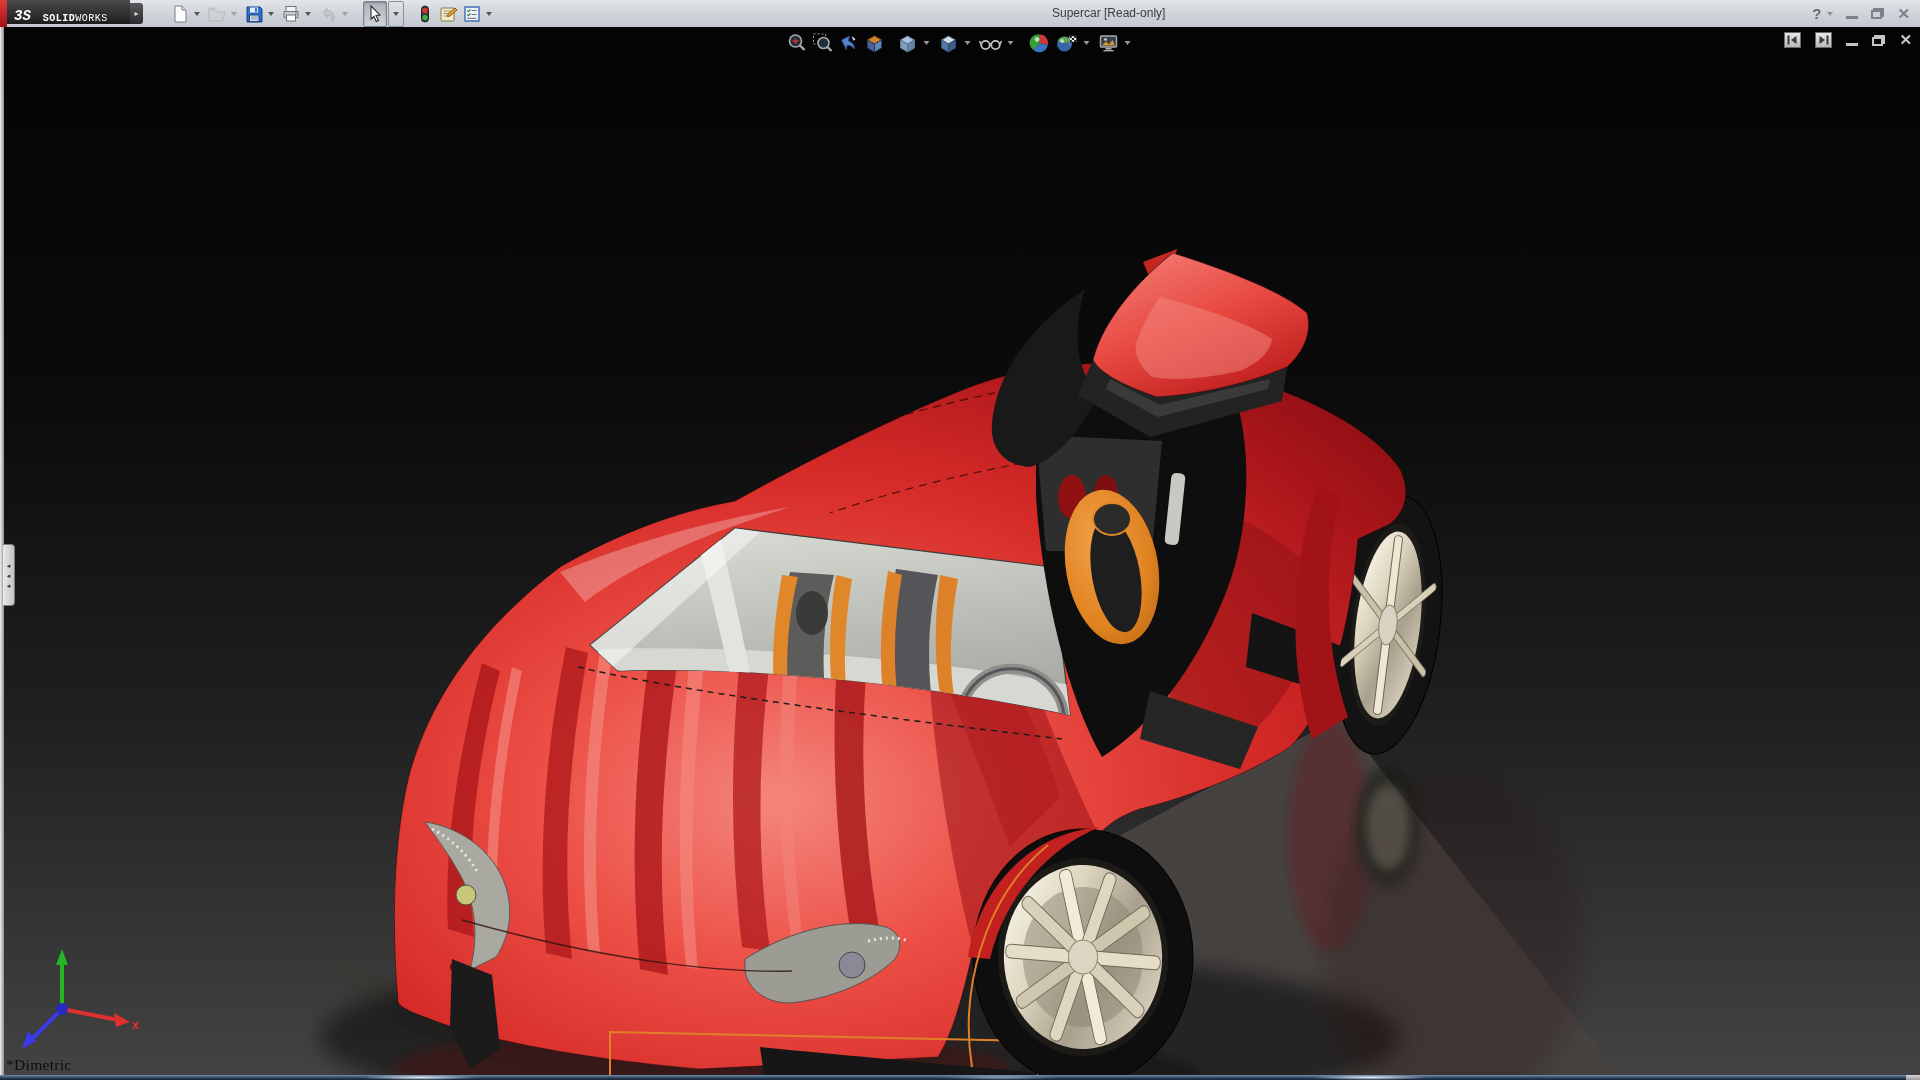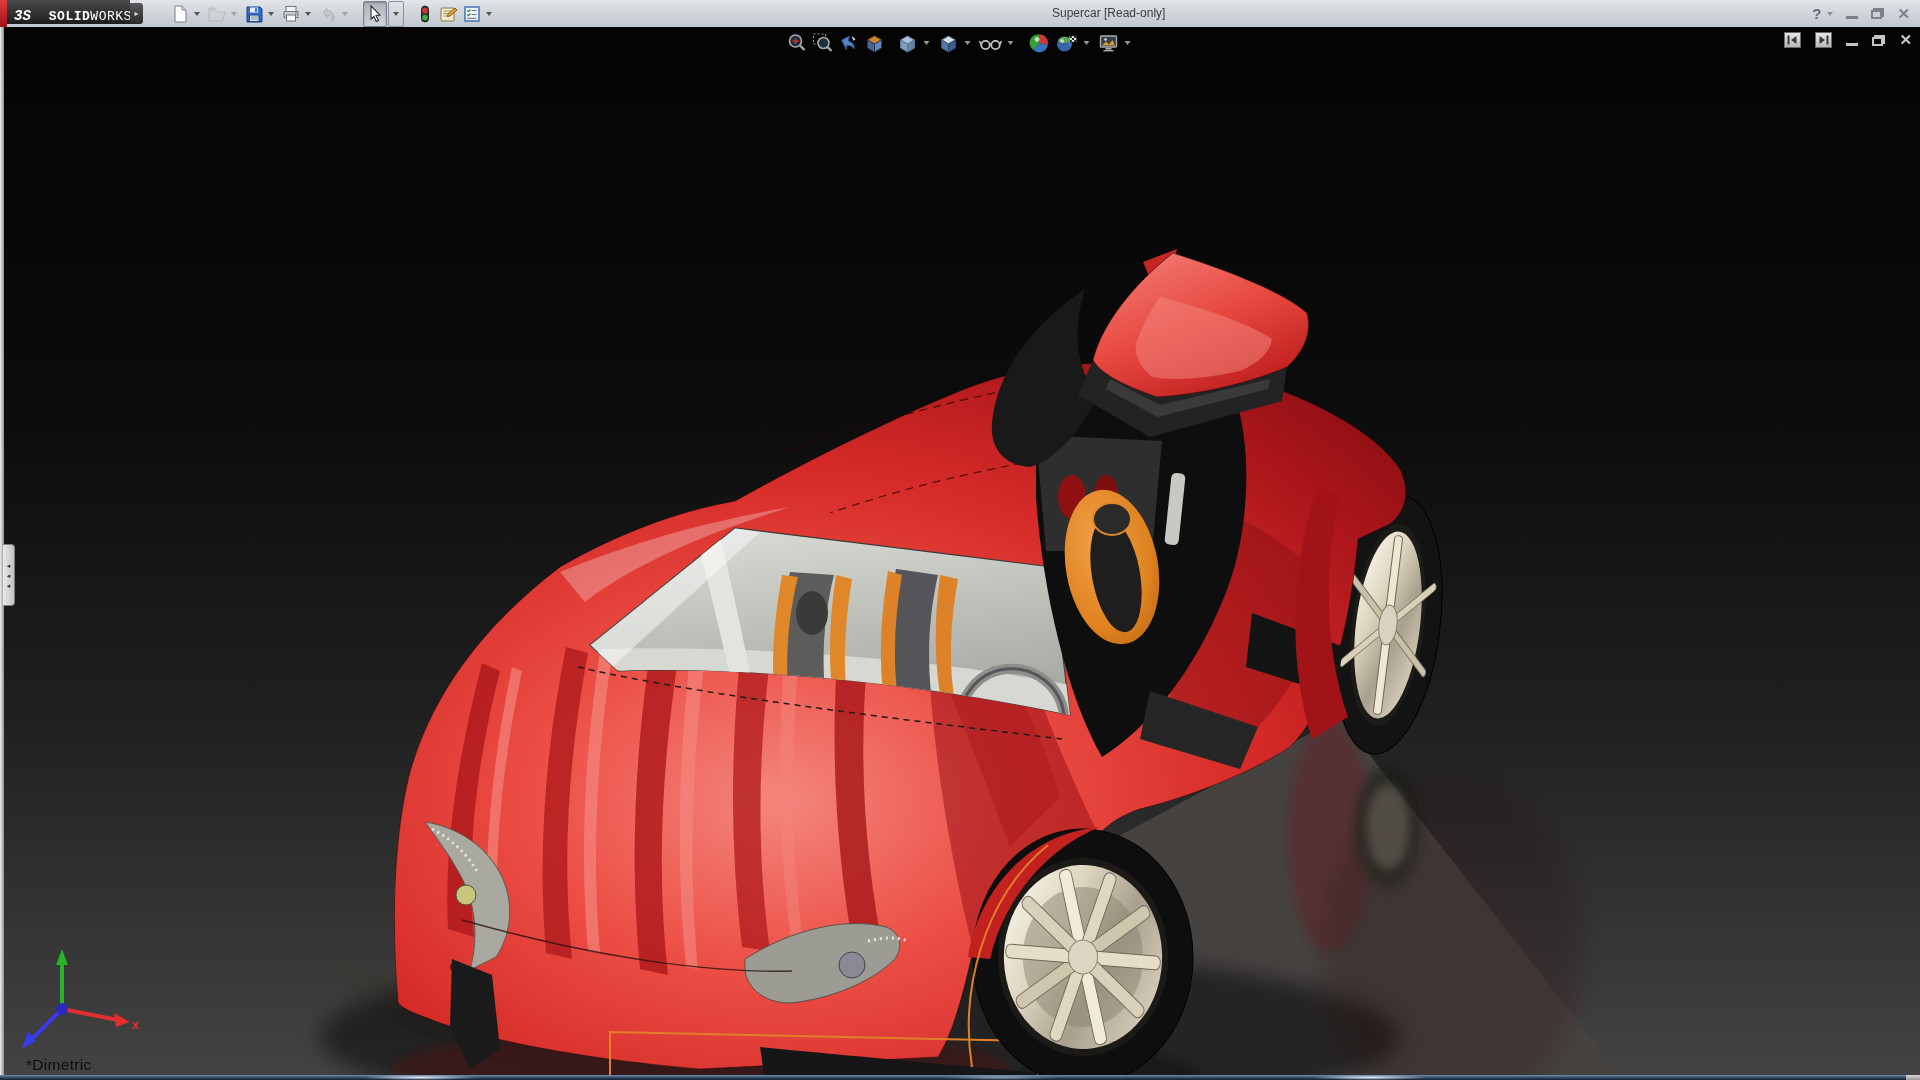--- a/index.html
+++ b/index.html
@@ -5,21 +5,21 @@
   html,body{margin:0;padding:0;background:#000;}
   .app{position:relative;width:1920px;height:1080px;overflow:hidden;font-family:"Liberation Sans",sans-serif;user-select:none;}
 
   
   .titlebar{position:absolute;top:0;left:0;width:1920px;height:27px;
     background:linear-gradient(#e2e5e9,#cdd2d8 60%,#c3c8cf);border-bottom:1px solid #9aa0a8;}
   .logo-block{position:absolute;left:0;top:0;width:130px;height:24px;
     background:linear-gradient(#4a4a4c,#1c1c1e);display:flex;align-items:flex-end;font-family:Liberation Mono, monospace;}
   .logo-red{position:absolute;left:0;top:0;width:7px;height:27px;background:linear-gradient(#e03a3a,#a01016);}
   .logo-mark{margin-left:14px;color:#fff;font-style:italic;font-weight:bold;font-size:14px;letter-spacing:0;}
-  .brand{margin-left:18px;color:#fff;font-size:13px;letter-spacing:.5px;}
+  .brand{margin-left:12px;color:#fff;font-size:10px;letter-spacing:.5px;}
   .brand b{font-weight:bold;}
   .logo-tab{position:absolute;left:130px;top:3px;width:13px;height:21px;background:linear-gradient(#5a5a5c,#2a2a2c);
     border-radius:0 3px 3px 0;color:#ddd;font-size:8px;line-height:21px;text-align:center;}
   .std-toolbar{position:absolute;left:168px;top:1px;height:25px;display:flex;align-items:center;}
   .tbtn{display:flex;align-items:center;height:24px;padding:0 1px;border:1px solid transparent;border-radius:2px;}
   .tbtn svg{display:block;}
   .tbtn .dd{width:0;height:0;border-left:3.5px solid transparent;border-right:3.5px solid transparent;
     border-top:4px solid #555;margin:0 3px 0 4px;}
   .tbtn.disabled{opacity:.4;filter:grayscale(.6);}
   .tbtn.active{background:linear-gradient(#aeb4bc,#cfd4da);border:1px solid #7a828c;box-shadow:inset 0 1px 2px rgba(0,0,0,.25);}
@@ -57,21 +57,21 @@
   .doc-restore i.b{left:0;bottom:0;background:#0a0a0a;}
   .doc-restore i.f{right:0;top:0;}
   .doc-close{color:#c9c9c9;font-size:15px;font-weight:bold;line-height:14px;}
 
   
   .left-strip{position:absolute;left:0;top:0;width:4px;height:1048px;background:linear-gradient(90deg,#f0f0f0,#8f8f8f);}
   .left-tab{position:absolute;left:3px;top:517px;width:11px;height:60px;background:linear-gradient(90deg,#e9e9e9,#c2c2c2);
     border:1px solid #7d7d7d;border-left:none;border-radius:0 4px 4px 0;
     display:flex;flex-direction:column;align-items:center;justify-content:center;gap:3px;color:#333;font-size:7px;line-height:7px;}
 
-  .view-label{position:absolute;left:26px;bottom:1px;font-size:15.5px;color:#0c0c0c;letter-spacing:.3px;}
+  .view-label{position:absolute;left:6px;bottom:1px;font-size:15.5px;color:#0c0c0c;letter-spacing:.3px;font-family:Liberation Serif, serif;}
   .triad{position:absolute;left:14px;bottom:24px;}
 
   
   .bottombar{position:absolute;bottom:0;left:0;width:1920px;height:5px;
     background:linear-gradient(#6f8fae,#23364e 70%,#16263a);}
   .bb-glow{position:absolute;top:0;height:5px;width:120px;
     background:radial-gradient(ellipse at center,rgba(235,245,255,.95),rgba(235,245,255,0) 70%);}
   .bb-grip{position:absolute;right:0;bottom:0;width:14px;height:5px;background:linear-gradient(#d8d8d8,#9a9a9a);}
 </style>
 </head>

